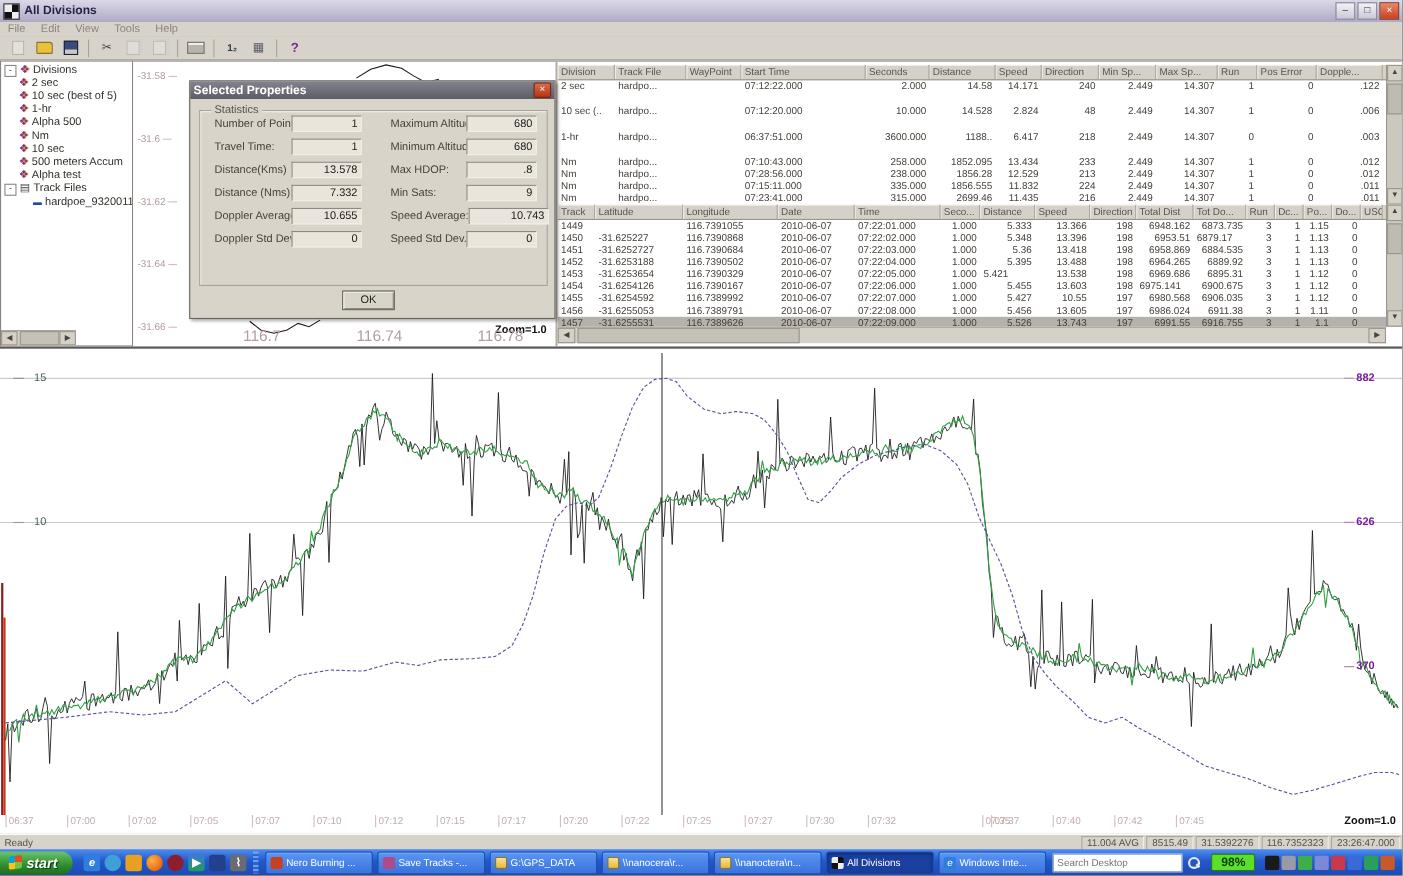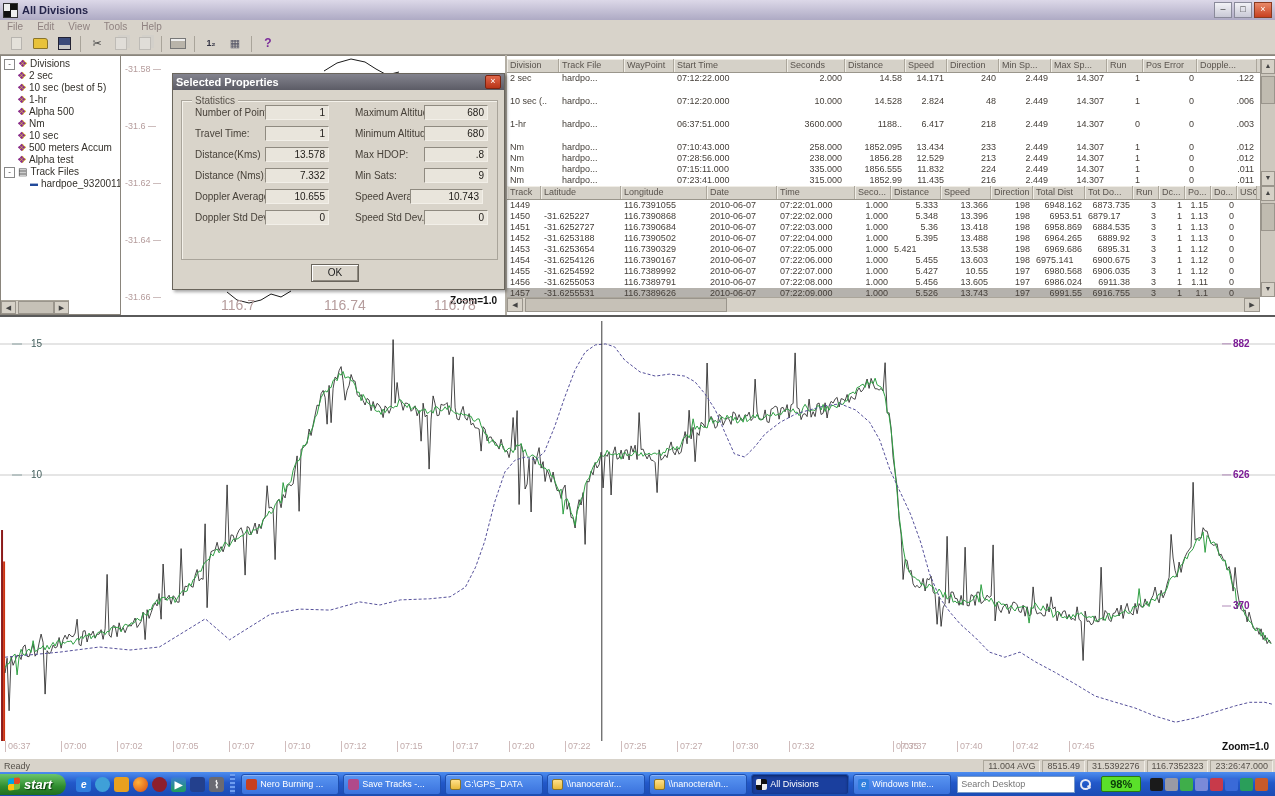--- a/index.html
+++ b/index.html
@@ -353,21 +353,21 @@
             <span class="t-c" style="width: 36px; text-align: right;">1</span>
             <span class="t-c" style="width: 54px; text-align: right;">0</span>
             <span class="t-c" style="width: 60px; text-align: right;">.011</span>
           </div>
           <div class="t-row">
             <span class="t-c" style="width: 52px; text-align: left;">Nm</span>
             <span class="t-c" style="width: 65px; text-align: left;">hardpo...</span>
             <span class="t-c" style="width: 50px; text-align: left;"></span>
             <span class="t-c" style="width: 113px; text-align: left;">07:23:41.000</span>
             <span class="t-c" style="width: 58px; text-align: right;">315.000</span>
-            <span class="t-c" style="width: 60px; text-align: right;">1852.99</span>
+            <span class="t-c" style="width: 60px; text-align: right;">2699.46</span>
             <span class="t-c" style="width: 42px; text-align: right;">11.435</span>
             <span class="t-c" style="width: 52px; text-align: right;">216</span>
             <span class="t-c" style="width: 52px; text-align: right;">2.449</span>
             <span class="t-c" style="width: 56px; text-align: right;">14.307</span>
             <span class="t-c" style="width: 36px; text-align: right;">1</span>
             <span class="t-c" style="width: 54px; text-align: right;">0</span>
             <span class="t-c" style="width: 60px; text-align: right;">.011</span>
           </div>
         </div>
       <div class="vscroll" style="left:753px;top:3px;height:127px;">
@@ -592,21 +592,21 @@
           <span class="fld-box" style="left: 92px; top: 136px;">0</span>
           <span class="fld-label" style="left: 182px; top: 33px;">Maximum Altitude (m):</span>
           <span class="fld-box" style="left: 251px; top: 31px;">680</span>
           <span class="fld-label" style="left: 182px; top: 54px;">Minimum Altitude (m)</span>
           <span class="fld-box" style="left: 251px; top: 52px;">680</span>
           <span class="fld-label" style="left: 182px; top: 75px;">Max HDOP:</span>
           <span class="fld-box" style="left: 251px; top: 73px;">.8</span>
           <span class="fld-label" style="left: 182px; top: 96px;">Min Sats:</span>
           <span class="fld-box" style="left: 251px; top: 94px;">9</span>
           <span class="fld-label" style="left: 182px; top: 117px;">Speed Average:</span>
-          <span class="fld-box" style="left: 237px; top: 115px; padding-left: 12px;">10.743</span>
+          <span class="fld-box" style="left: 253px; top: 115px; padding-left: 12px;">10.743</span>
           <span class="fld-label" style="left: 182px; top: 138px;">Speed Std Dev.</span>
           <span class="fld-box" style="left: 251px; top: 136px;">0</span>
         </div>
       <div class="ok-btn">OK</div>
     </div>
   </div>
 
   <div class="chart">
     <svg width="1275" height="424">
         <line x1="0" y1="27" x2="1275" y2="27" stroke="#cbcbcb" stroke-width="1"></line>

